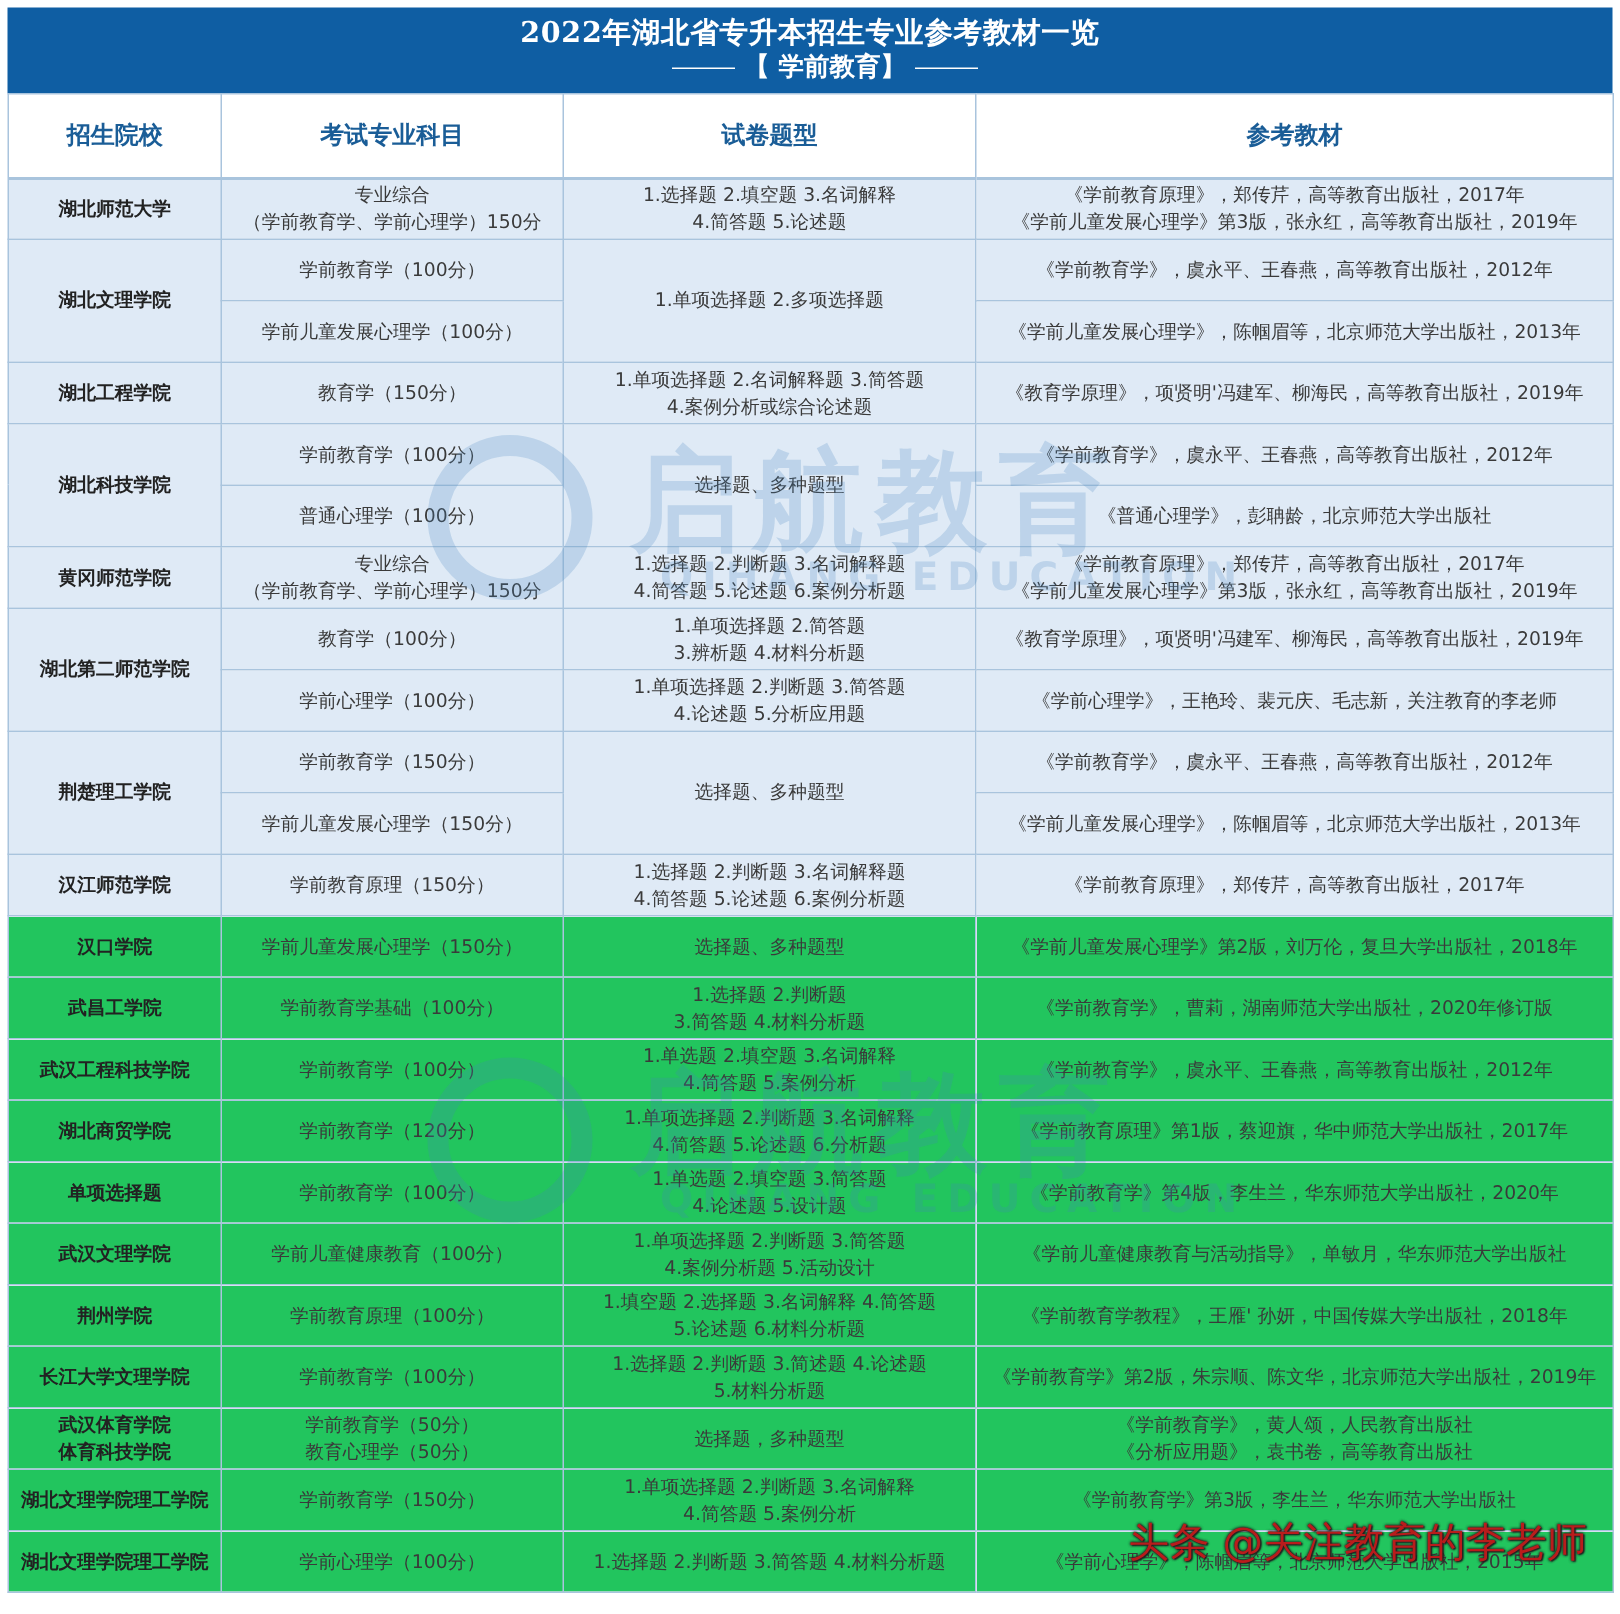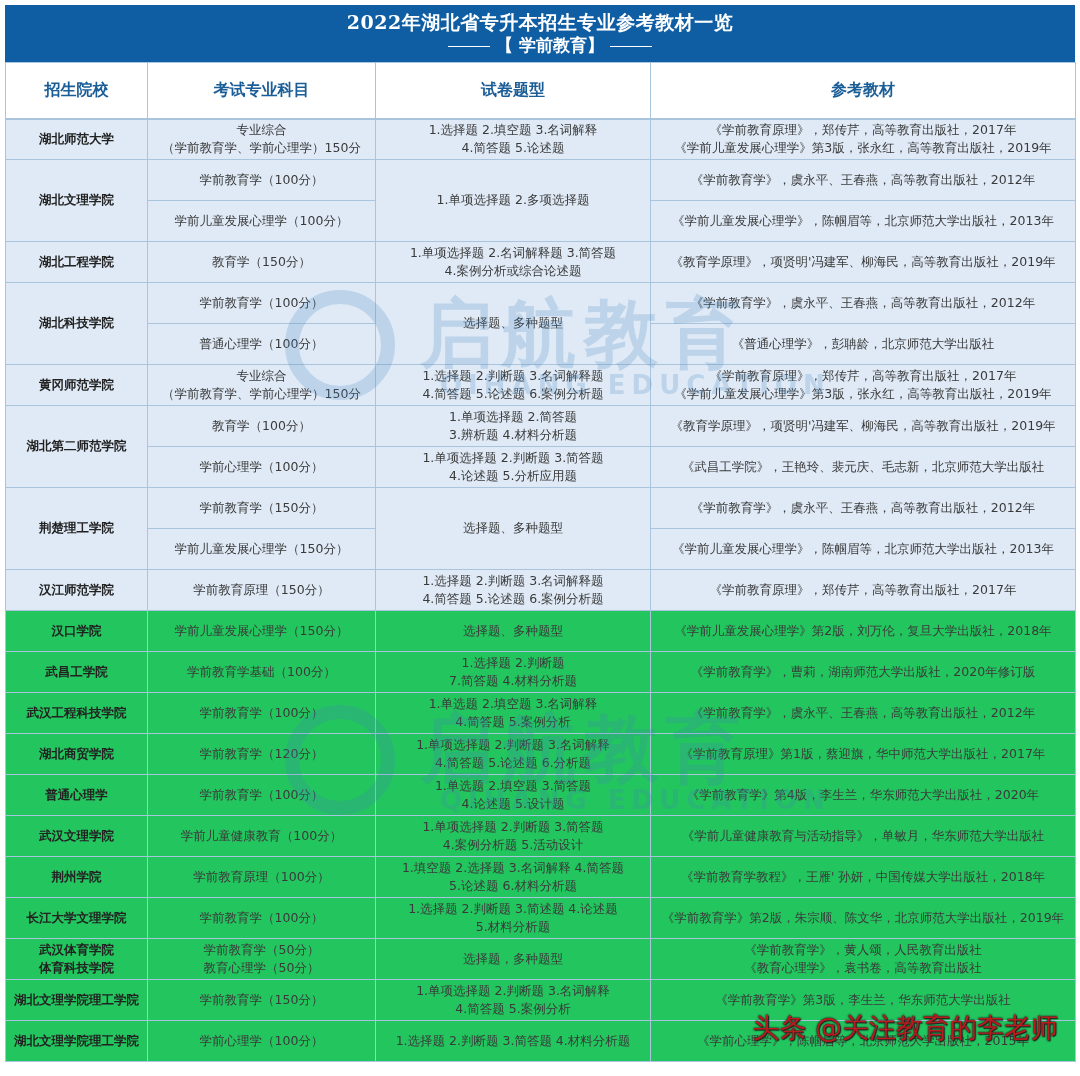--- a/index.html
+++ b/index.html
@@ -130,21 +130,21 @@
             <span class="ln">3.辨析题 4.材料分析题</span>
           </td>
         <td>《教育学原理》，项贤明'冯建军、柳海民，高等教育出版社，2019年</td>
       </tr>
       <tr class="blue h2">
         <td>学前心理学（100分）</td>
         <td>
             <span class="ln">1.单项选择题 2.判断题 3.简答题</span>
             <span class="ln">4.论述题 5.分析应用题</span>
           </td>
-        <td>《武昌工学院》，王艳玲、裴元庆、毛志新，北京师范大学出版社</td>
+        <td>《学前心理学》，王艳玲、裴元庆、毛志新，关注教育的李老师</td>
       </tr>
 
       <tr class="blue h2">
         <td class="school" rowspan="2">荆楚理工学院</td>
         <td>学前教育学（150分）</td>
         <td rowspan="2">选择题、多种题型</td>
         <td>《学前教育学》，虞永平、王春燕，高等教育出版社，2012年</td>
       </tr>
       <tr class="blue h2">
         <td>学前儿童发展心理学（150分）</td>
@@ -166,21 +166,21 @@
         <td>学前儿童发展心理学（150分）</td>
         <td>选择题、多种题型</td>
         <td>《学前儿童发展心理学》第2版，刘万伦，复旦大学出版社，2018年</td>
       </tr>
 
       <tr class="white h2">
         <td class="school">武昌工学院</td>
         <td>学前教育学基础（100分）</td>
         <td>
             <span class="ln">1.选择题 2.判断题</span>
-            <span class="ln">7.简答题 4.材料分析题</span>
+            <span class="ln">3.简答题 4.材料分析题</span>
           </td>
         <td>《学前教育学》，曹莉，湖南师范大学出版社，2020年修订版</td>
       </tr>
 
       <tr class="white h2">
         <td class="school">武汉工程科技学院</td>
         <td>学前教育学（100分）</td>
         <td>
             <span class="ln">1.单选题 2.填空题 3.名词解释</span>
             <span class="ln">4.简答题 5.案例分析</span>
@@ -192,21 +192,21 @@
         <td class="school">湖北商贸学院</td>
         <td>学前教育学（120分）</td>
         <td>
             <span class="ln">1.单项选择题 2.判断题 3.名词解释</span>
             <span class="ln">4.简答题 5.论述题 6.分析题</span>
           </td>
         <td>《学前教育原理》第1版，蔡迎旗，华中师范大学出版社，2017年</td>
       </tr>
 
       <tr class="white h2">
-        <td class="school">普通心理学</td>
+        <td class="school">单项选择题</td>
         <td>学前教育学（100分）</td>
         <td>
             <span class="ln">1.单选题 2.填空题 3.简答题</span>
             <span class="ln">4.论述题 5.设计题</span>
           </td>
         <td>《学前教育学》第4版，李生兰，华东师范大学出版社，2020年</td>
       </tr>
 
       <tr class="white h2">
         <td class="school">武汉文理学院</td>
@@ -243,21 +243,21 @@
             <span class="ln">武汉体育学院</span>
             <span class="ln">体育科技学院</span>
           </td>
         <td>
             <span class="ln">学前教育学（50分）</span>
             <span class="ln">教育心理学（50分）</span>
           </td>
         <td>选择题，多种题型</td>
         <td>
             <span class="ln">《学前教育学》，黄人颂，人民教育出版社</span>
-            <span class="ln">《教育心理学》，袁书卷，高等教育出版社</span>
+            <span class="ln">《分析应用题》，袁书卷，高等教育出版社</span>
           </td>
       </tr>
 
       <tr class="white h2">
         <td class="school">湖北文理学院理工学院</td>
         <td>学前教育学（150分）</td>
         <td>
             <span class="ln">1.单项选择题 2.判断题 3.名词解释</span>
             <span class="ln">4.简答题 5.案例分析</span>
           </td>

